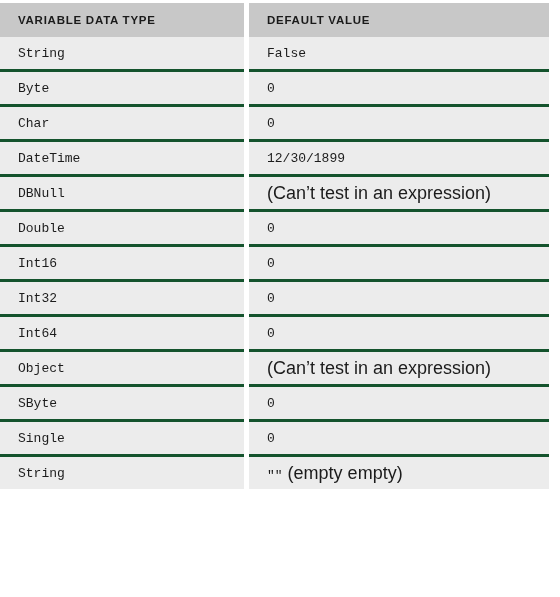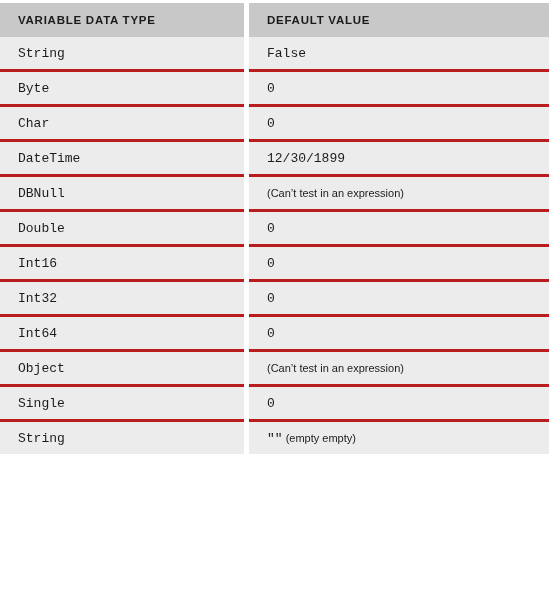--- a/index.html
+++ b/index.html
@@ -56,36 +56,36 @@
   
   tbody td {
     background: #ececec;
     height: 32px;
     padding: 0 0 0 18px;
     vertical-align: middle;
     color: #1c1c1c;
     font-family: "Liberation Mono", "DejaVu Sans Mono", monospace;
     font-size: 13px;
     white-space: nowrap;
-    border-top: 3px solid #b91c1c;
+    border-top: 3px solid #14532d;
   }
   tbody tr:first-child td {
     border-top: 0;
   }
   tbody td.gapcell {
     background: #ffffff;
     padding: 0;
     border-top-color: #ffffff;
   }
 
   
   tbody td.prose,
   .prose-text {
     font-family: "Liberation Sans", sans-serif;
-    font-size: 11px;
+    font-size: 18px;
     margin-top: 22px;
   }
   .code-text {
     font-family: "Liberation Mono", "DejaVu Sans Mono", monospace;
     font-size: 13px;
   }
 </style>
 </head>
 <body>
 
@@ -149,20 +149,25 @@
           <td>Int64</td>
           <td class="gapcell"></td>
           <td>0</td>
         </tr>
         <tr>
           <td>Object</td>
           <td class="gapcell"></td>
           <td class="prose">(Can’t test in an expression)</td>
         </tr>
         <tr>
+          <td>SByte</td>
+          <td class="gapcell"></td>
+          <td>0</td>
+        </tr>
+        <tr>
           <td>Single</td>
           <td class="gapcell"></td>
           <td>0</td>
         </tr>
         <tr>
           <td>String</td>
           <td class="gapcell"></td>
           <td><span class="code-text">""</span><span class="prose-text"> (empty empty)</span></td>
         </tr>
       </tbody>

